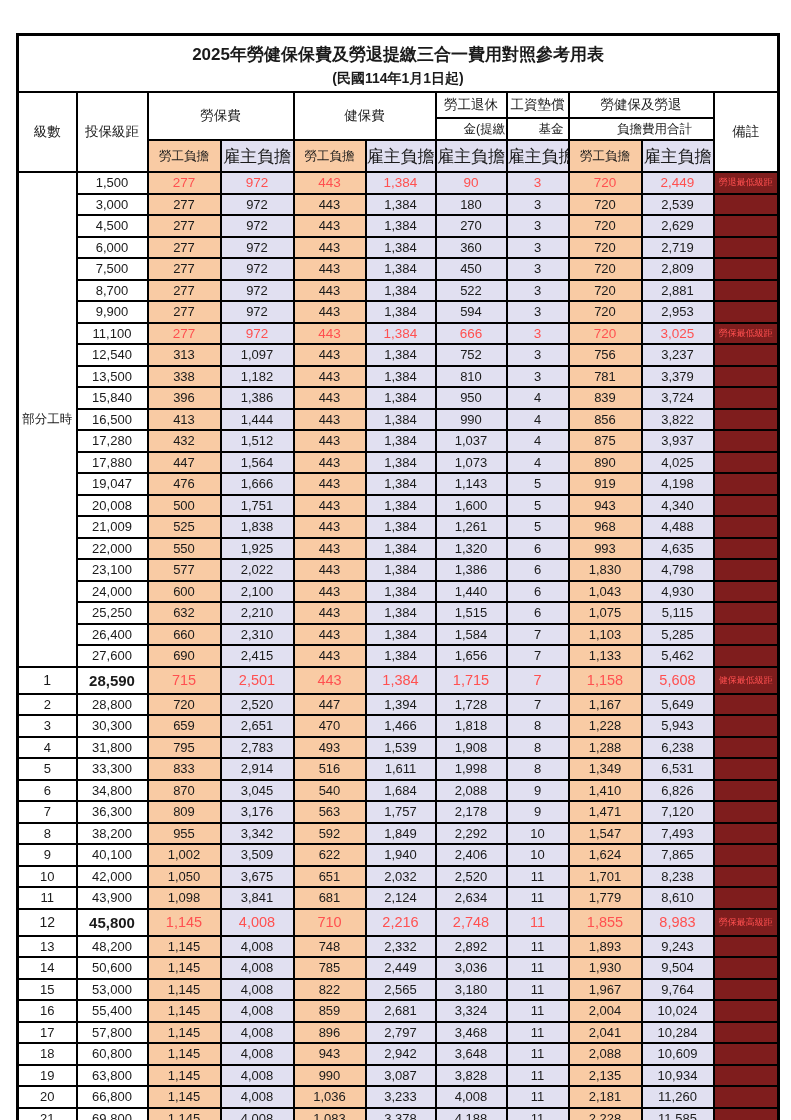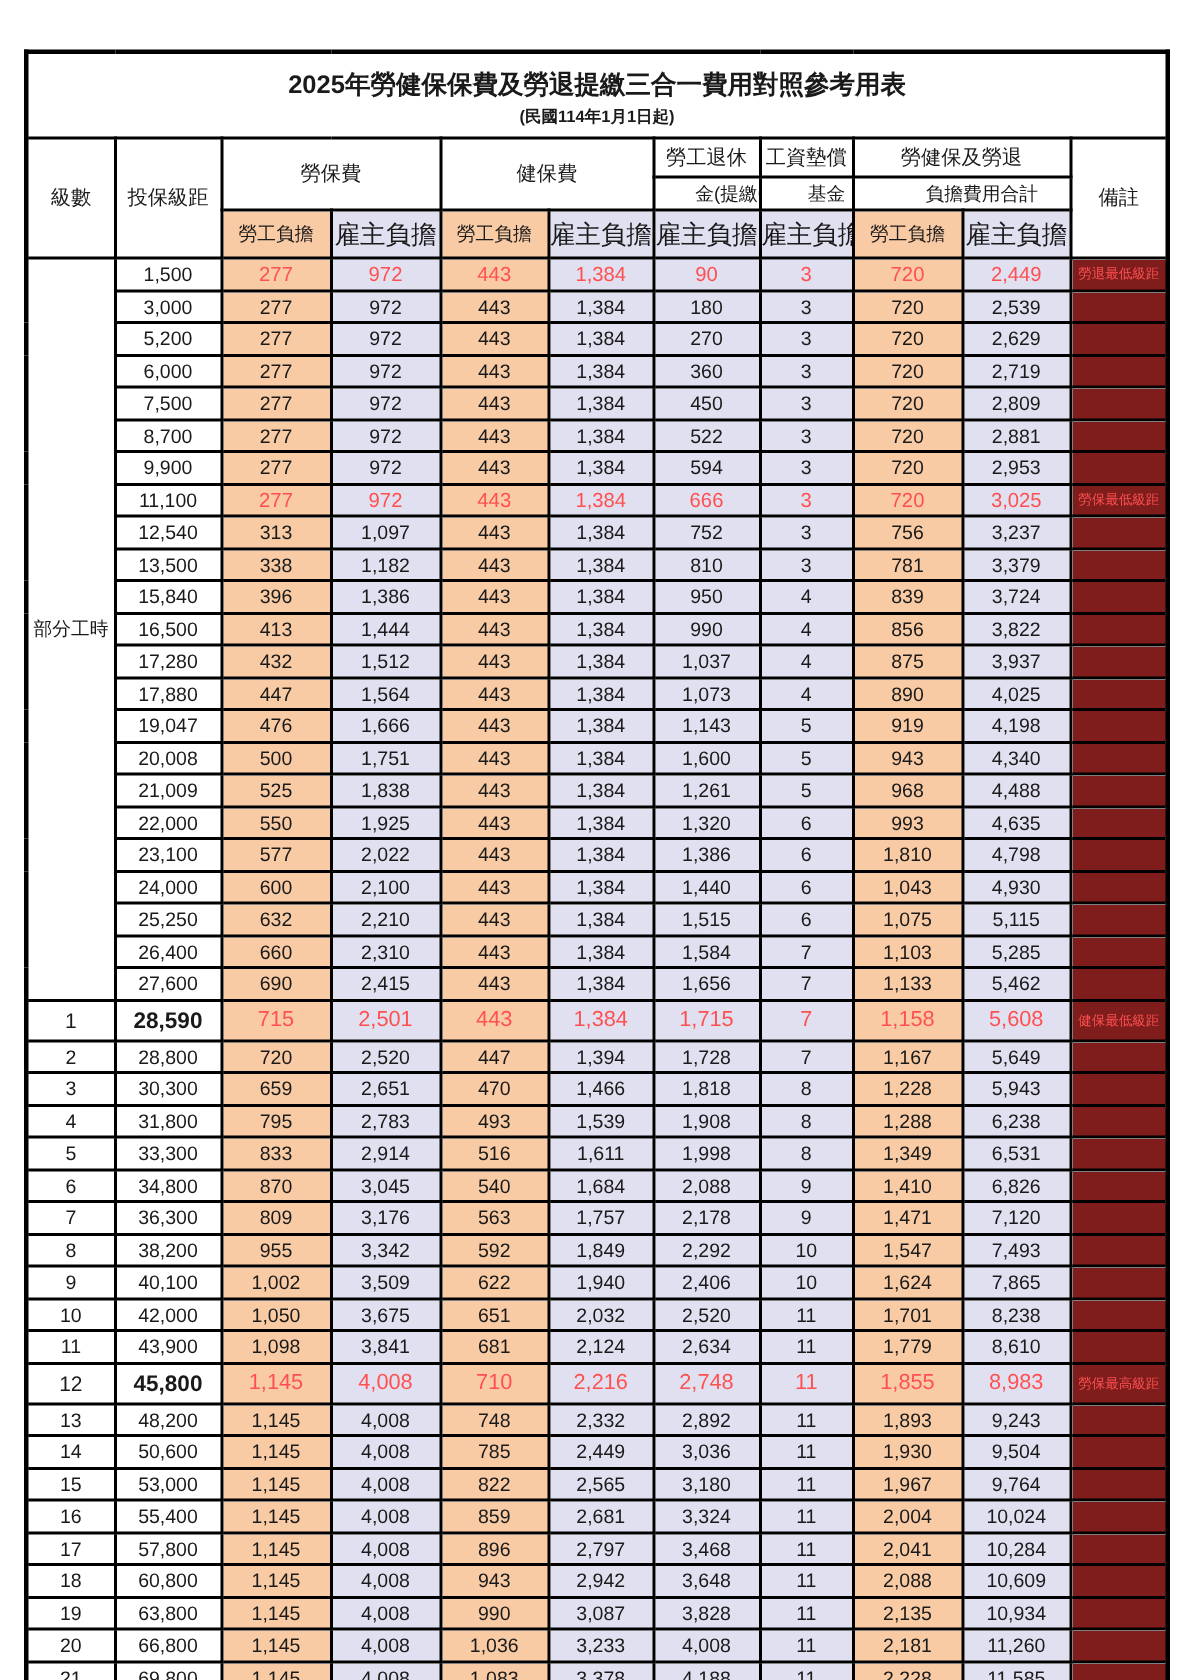--- a/index.html
+++ b/index.html
@@ -24,21 +24,21 @@
   th,td{
     border:2px solid var(--border);
     text-align:center;
     vertical-align:middle;
     padding:0;
     overflow:hidden;
     white-space:nowrap;
   }
   .title-cell{height:55px;border-bottom:2px solid var(--border);}
   .title{font-size:17px;font-weight:bold;line-height:1.75;}
-  .subtitle{font-size:11px;font-weight:bold;line-height:1.2;}
+  .subtitle{font-size:14px;font-weight:bold;line-height:1.2;}
   thead th{font-weight:normal;background:#fff;font-size:13.5px;}
   tr.hA{height:26px;}
   tr.hB{height:22px;}
   tr.hB th{font-size:12.5px;padding-left:27px;}
   tr.hC{height:32px;}
   .share-emp{background:var(--orange);font-size:12.5px;}
   .share-er{background:var(--lavender);font-size:17px;}
   tbody tr{height:21.5px;}
   tbody td{font-size:13px;}
   td.emp{background:var(--orange);}
@@ -122,21 +122,21 @@
         <td class="val er">972</td>
         <td class="val emp">443</td>
         <td class="val er">1,384</td>
         <td class="val er">180</td>
         <td class="val er">3</td>
         <td class="val emp">720</td>
         <td class="val er">2,539</td>
         <td class="remark-cell"></td>
       </tr>
       <tr class="">
-        <td class="bracket-cell">5,200</td>
+        <td class="bracket-cell">4,500</td>
         <td class="val emp">277</td>
         <td class="val er">972</td>
         <td class="val emp">443</td>
         <td class="val er">1,384</td>
         <td class="val er">270</td>
         <td class="val er">3</td>
         <td class="val emp">720</td>
         <td class="val er">2,629</td>
         <td class="remark-cell"></td>
       </tr>
@@ -321,21 +321,21 @@
         <td class="remark-cell"></td>
       </tr>
       <tr class="">
         <td class="bracket-cell">23,100</td>
         <td class="val emp">577</td>
         <td class="val er">2,022</td>
         <td class="val emp">443</td>
         <td class="val er">1,384</td>
         <td class="val er">1,386</td>
         <td class="val er">6</td>
-        <td class="val emp">1,810</td>
+        <td class="val emp">1,830</td>
         <td class="val er">4,798</td>
         <td class="remark-cell"></td>
       </tr>
       <tr class="">
         <td class="bracket-cell">24,000</td>
         <td class="val emp">600</td>
         <td class="val er">2,100</td>
         <td class="val emp">443</td>
         <td class="val er">1,384</td>
         <td class="val er">1,440</td>

